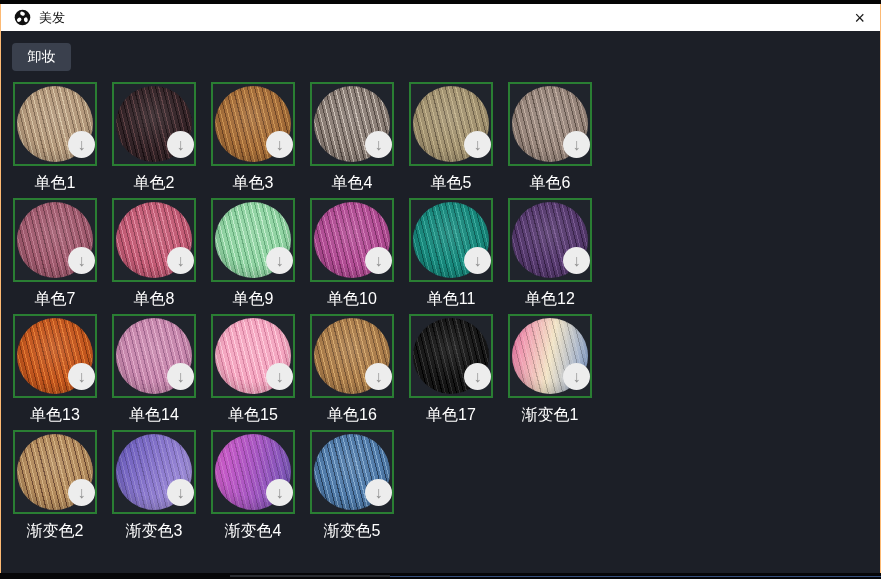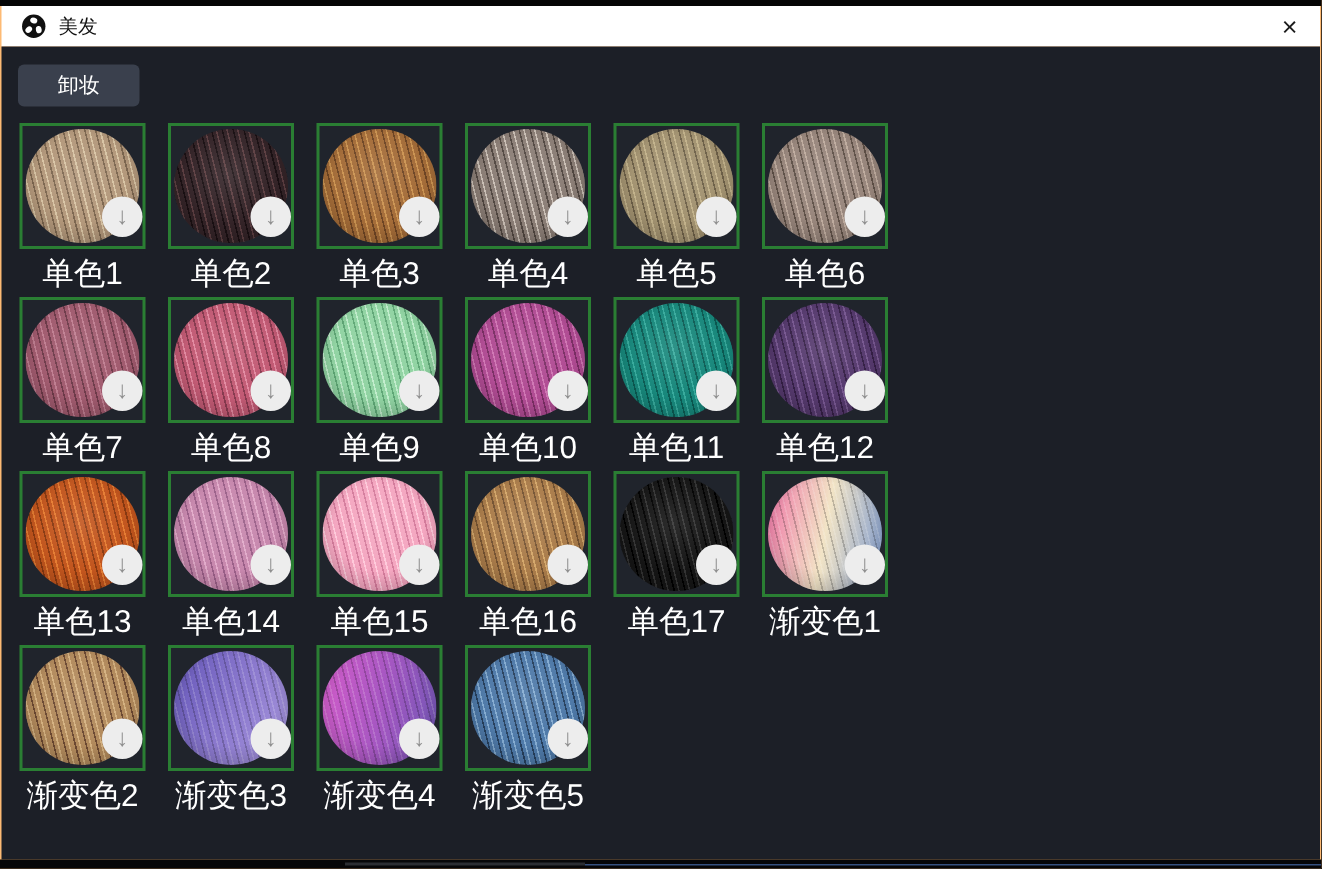--- a/index.html
+++ b/index.html
@@ -39,21 +39,21 @@
   }
   .body {
     height: 542px;
     margin: 0 1px;
     background: var(--body-bg, #1c1f27);
     overflow: hidden;
   }
   .remove-btn {
     display: block;
     margin: 12px 0 0 11px;
-    width: 81px; height: 28px;
+    width: 59px; height: 28px;
     background: var(--button-bg, #3a404d);
     color: #fff;
     font-size: 14px;
     border: none;
     border-radius: 4px;
     cursor: pointer;
     font-family: "Liberation Sans", sans-serif;
   }
   .grid {
     margin: 11px 0 0 12px;
@@ -99,21 +99,21 @@
     justify-content: center;
     z-index: 2;
   }
   .dl .arrow {
     color: var(--badge-arrow, #8f8f8f);
     font-size: 16px;
     line-height: 1;
   }
   .cell-label {
     margin-top: 8px;
-    font-size: 21px;
+    font-size: 16px;
     line-height: 17px;
     color: #fff;
     white-space: nowrap;
   }
   .bottom-strip { height: 6px; background: #060608; position: relative; }
   .bottom-strip .blue-line {
     position: absolute; left: 390px; right: 0; top: 3px; height: 1px;
     background: var(--bottom-line, #36507e);
   }
   .bottom-strip .gray-marks {

